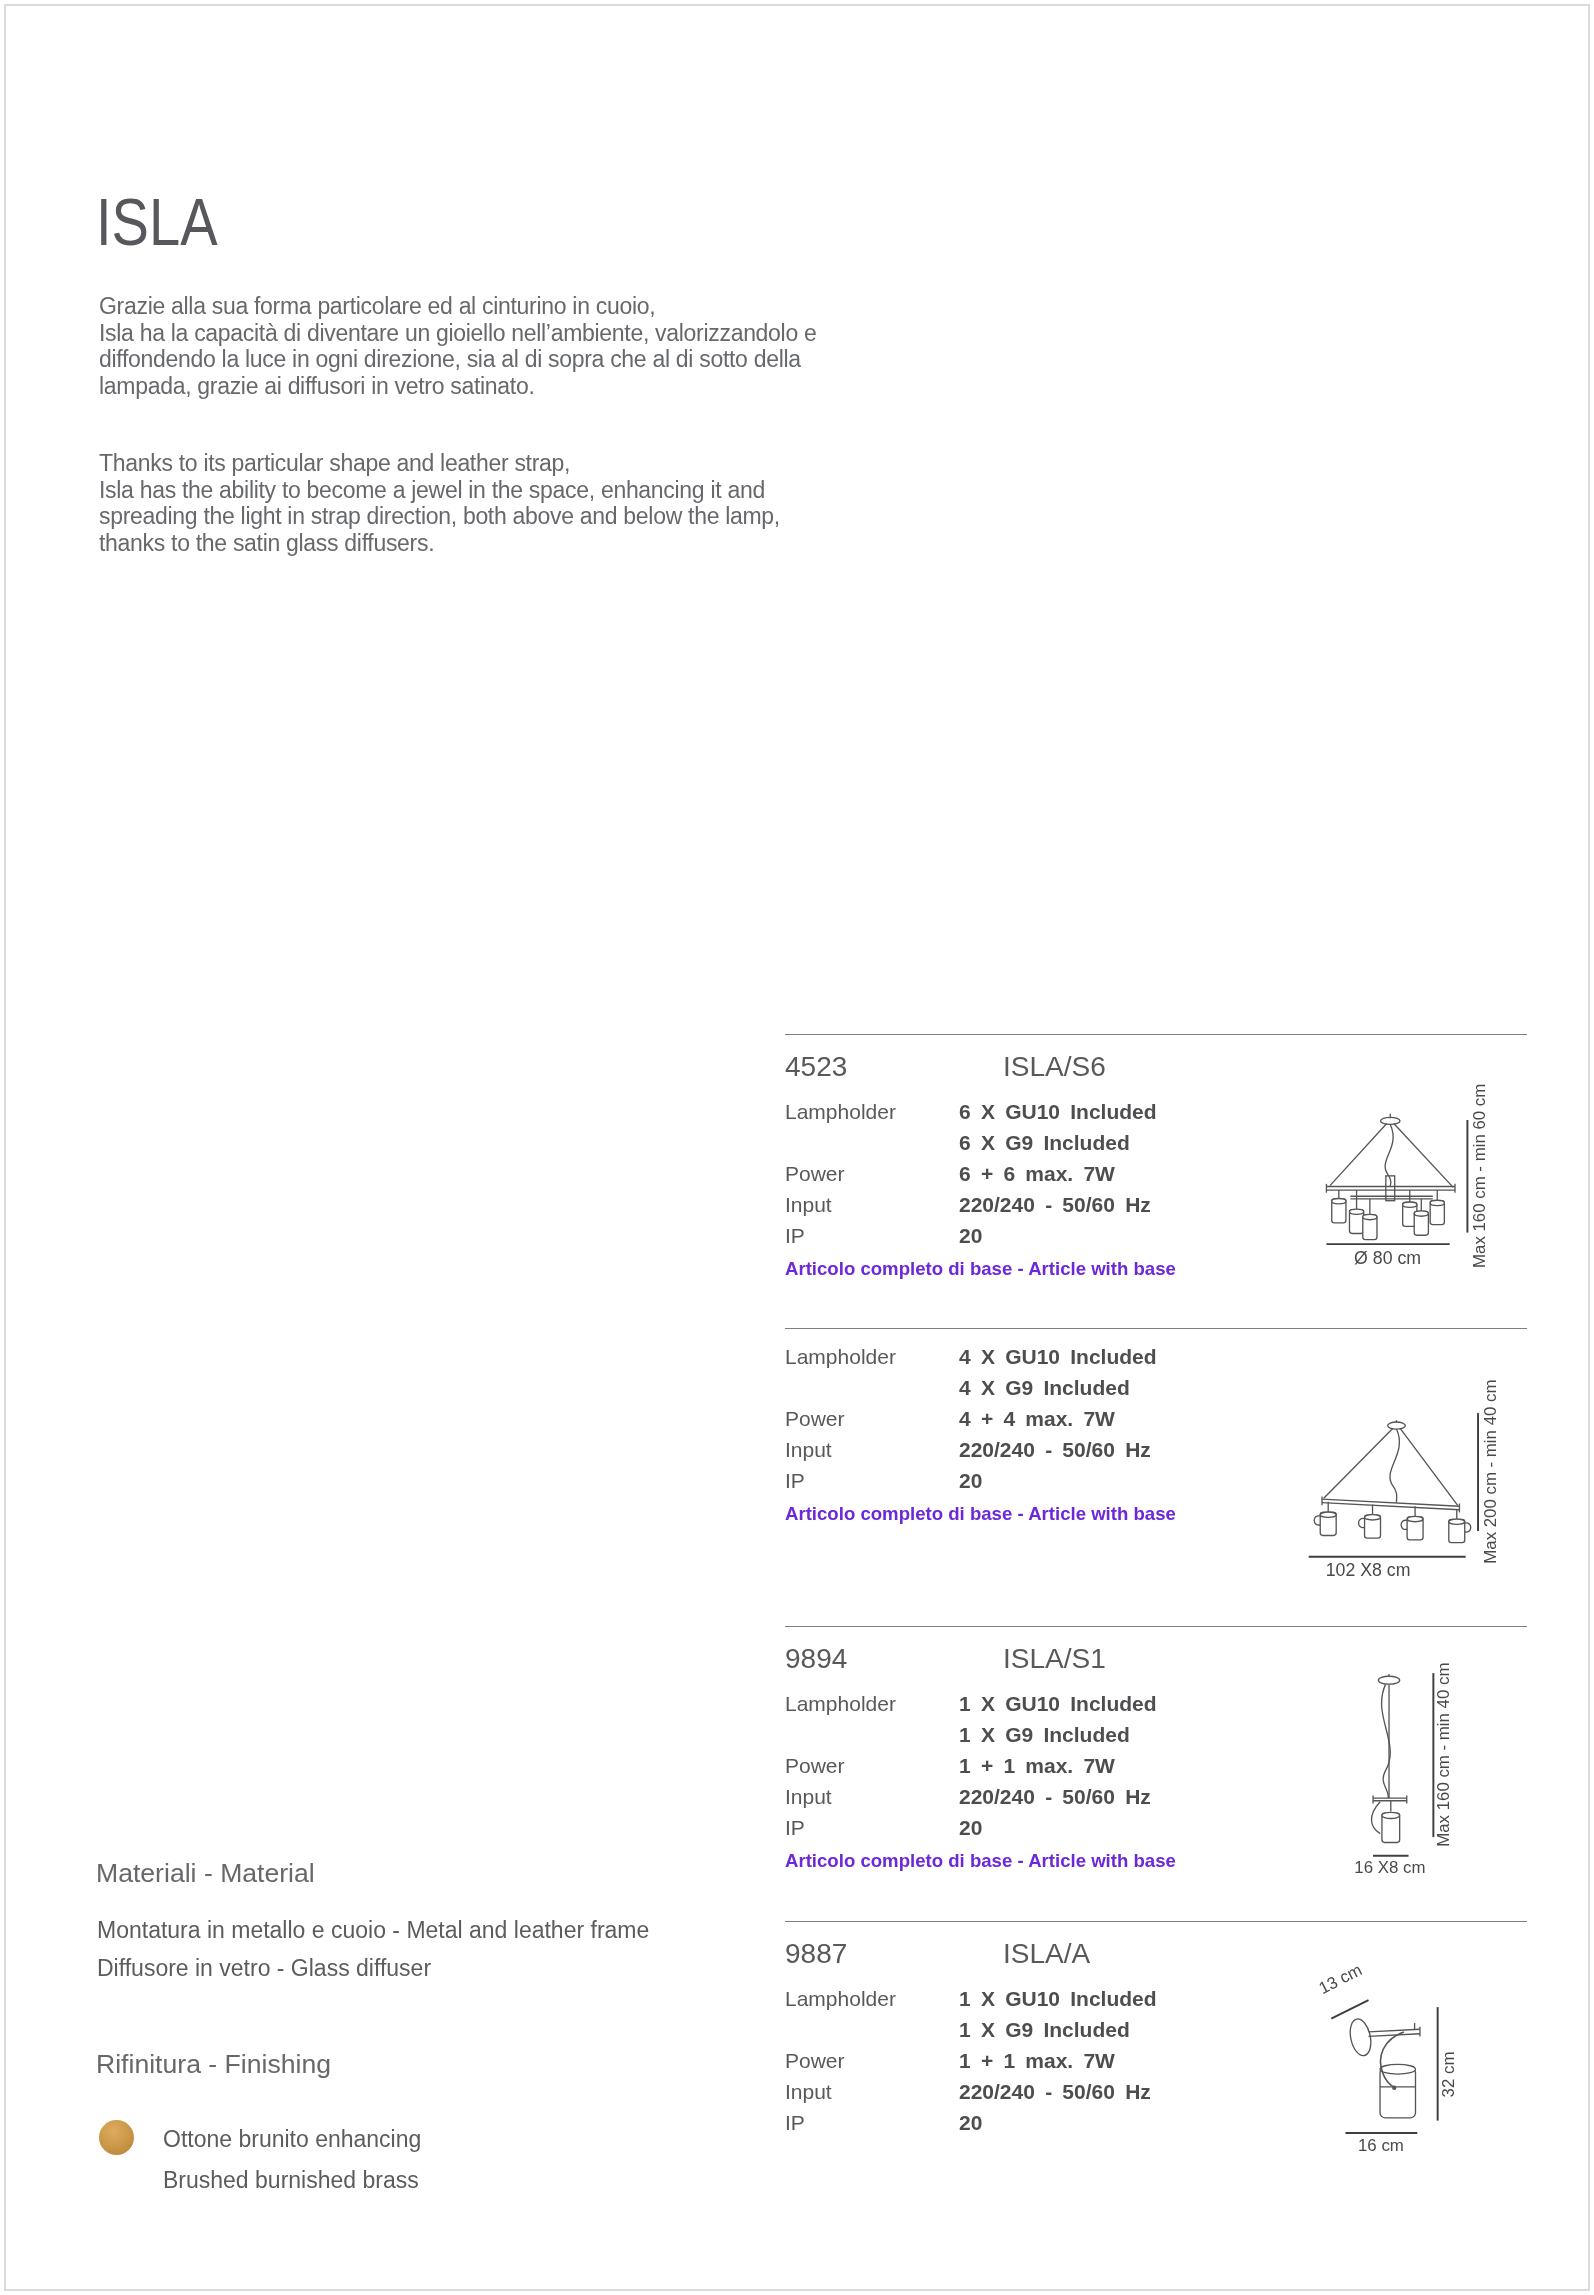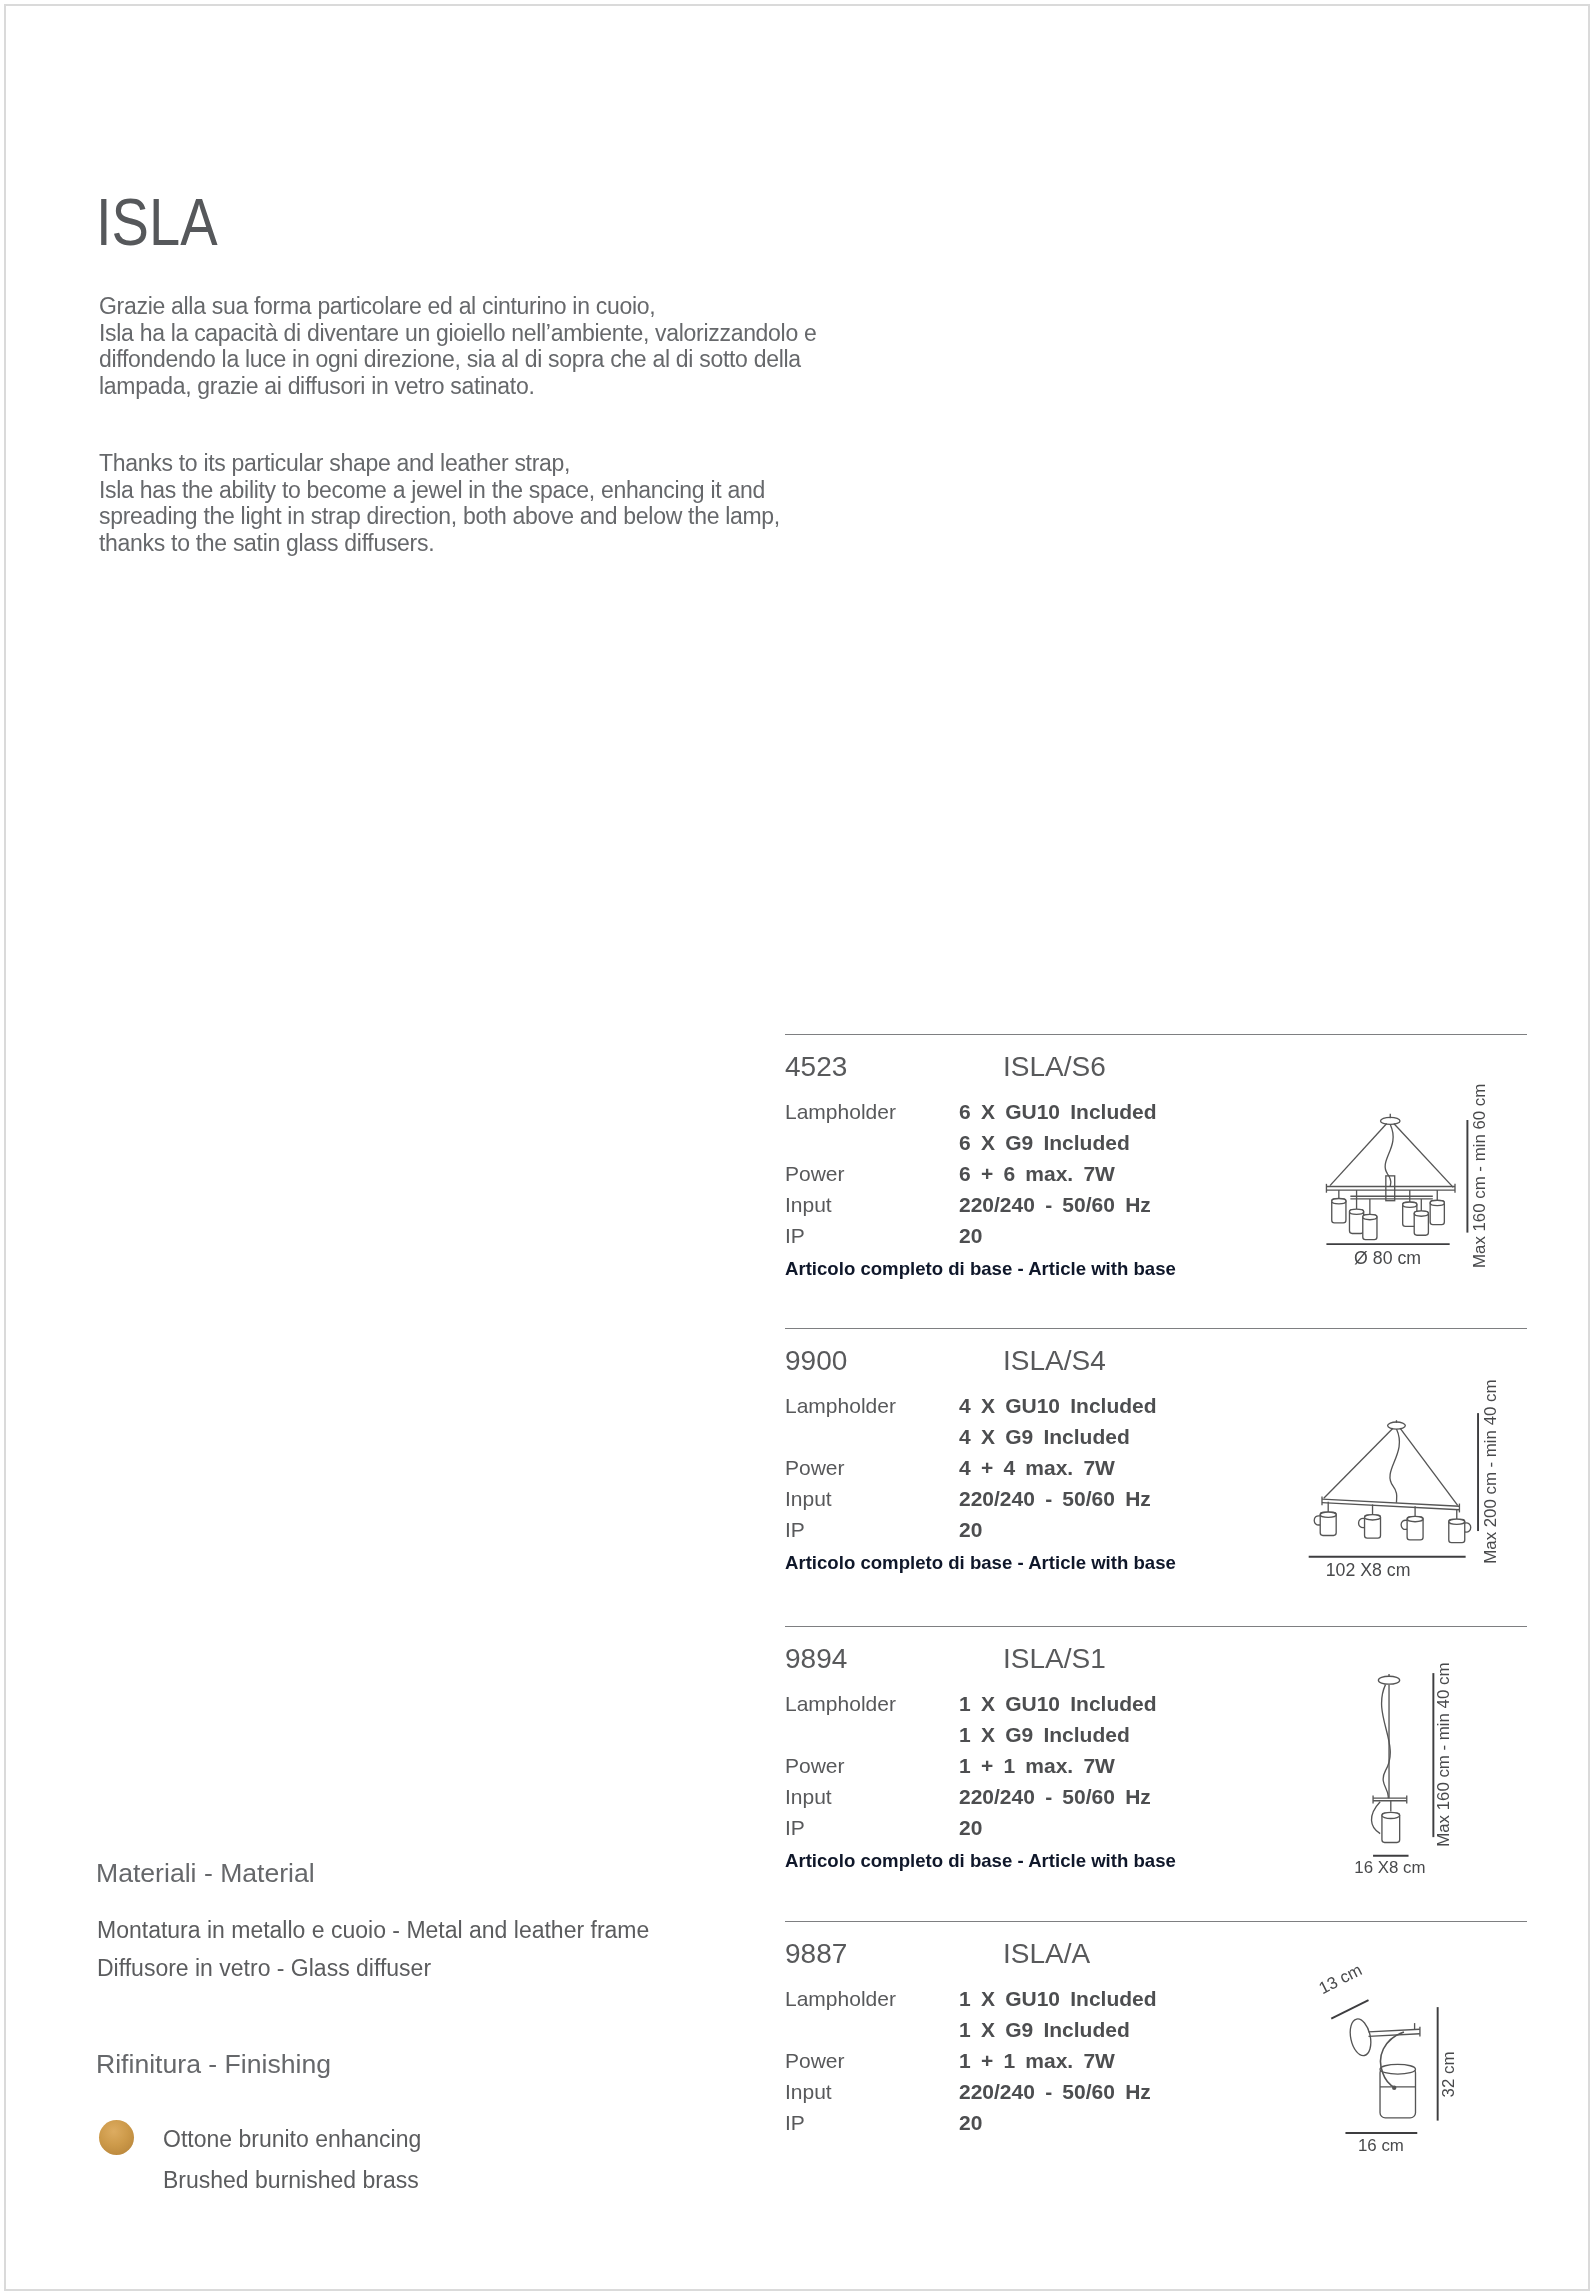--- a/index.html
+++ b/index.html
@@ -14,21 +14,21 @@
   .intro-it{top:277px;}
   .intro-en{top:434px;}
   
   .product{position:absolute;left:785px;width:742px;border-top:1.8px solid #7e7f81;color:#58595b;}
   .p-head{display:flex;margin-top:15px;font-size:28px;line-height:34px;gap:44px;}
   .p-code{width:174px;flex:none;}
   .spec-rows{margin-top:11.5px;font-size:21px;line-height:31px;}
   .spec-row{display:flex;}
   .spec-label{width:174px;flex:none;}
   .spec-value{font-weight:bold;color:#4d4e50;word-spacing:4.4px;}
-  .p-note{margin-top:5.3px;font-size:18.6px;line-height:26.6px;font-weight:bold;color:#0f172a;}
+  .p-note{margin-top:5.3px;font-size:18.6px;line-height:26.6px;font-weight:bold;color:#6d28d9;}
   
   .diagram{position:absolute;width:266px;height:266px;}
   .diagram svg{display:block;}
   .diagram text{font-family:"Liberation Sans",sans-serif;fill:#48494b;}
   
   .sec-heading{position:absolute;left:96px;font-size:26.6px;line-height:32px;color:#66686b;}
   .mat-lines{position:absolute;left:97px;top:1911px;font-size:23px;line-height:38px;
              color:#5b5c5e;white-space:nowrap;}
   .swatch{position:absolute;left:99px;top:2120px;width:35px;height:35px;border-radius:50%;
           background:radial-gradient(circle at 42% 32%, #ddac61 0%, #cd9a4a 45%, #bd8a3e 78%, #b27f39 100%);}
@@ -125,24 +125,20 @@
       <g stroke="#3e3e40" stroke-width="2.2">
         <line x1="58" y1="237" x2="197" y2="237"></line>
         <line x1="217" y1="97" x2="217" y2="224"></line>
       </g>
       <text x="127" y="259" text-anchor="middle" font-size="20">Ø 80 cm</text>
       <text transform="translate(237,160) rotate(-90)" text-anchor="middle" font-size="19">Max 160 cm - min 60 cm</text>
     </svg>
   </div>
 
   <div class="product" style="top:1328px">
-    <div class="p-head">
-      <div class="p-code">9900</div>
-      <div class="p-name">ISLA/S4</div>
-    </div>
     <div class="spec-rows">
       <div class="spec-row">
           <div class="spec-label">Lampholder</div>
           <div class="spec-value">4 X GU10 Included</div>
         </div>
       <div class="spec-row">
           <div class="spec-label"></div>
           <div class="spec-value">4 X G9 Included</div>
         </div>
       <div class="spec-row">

